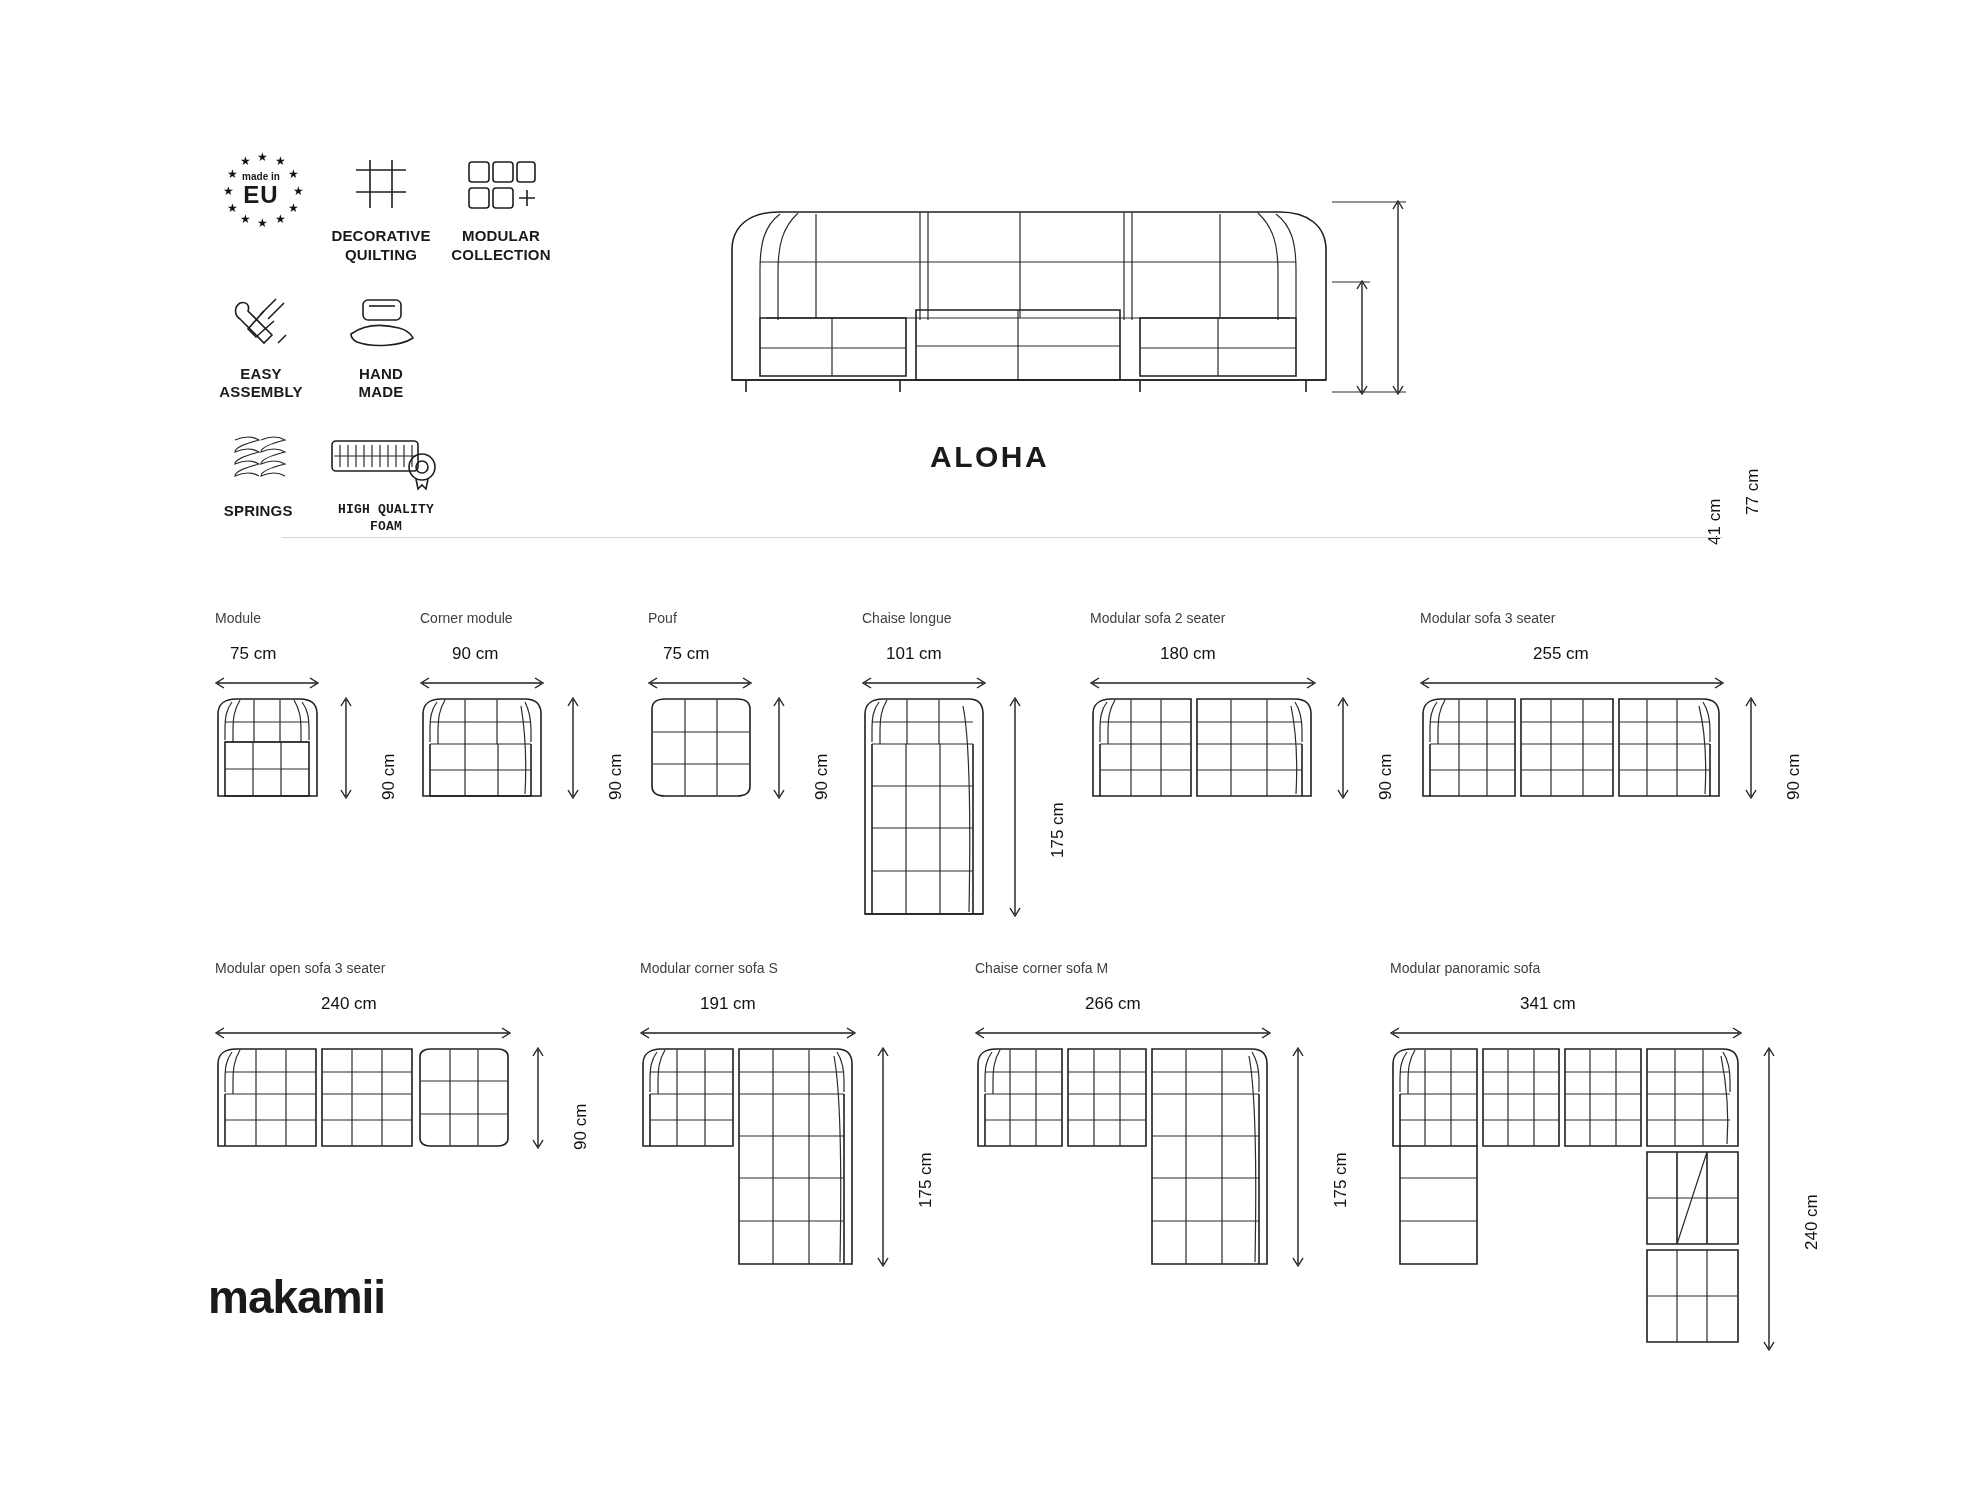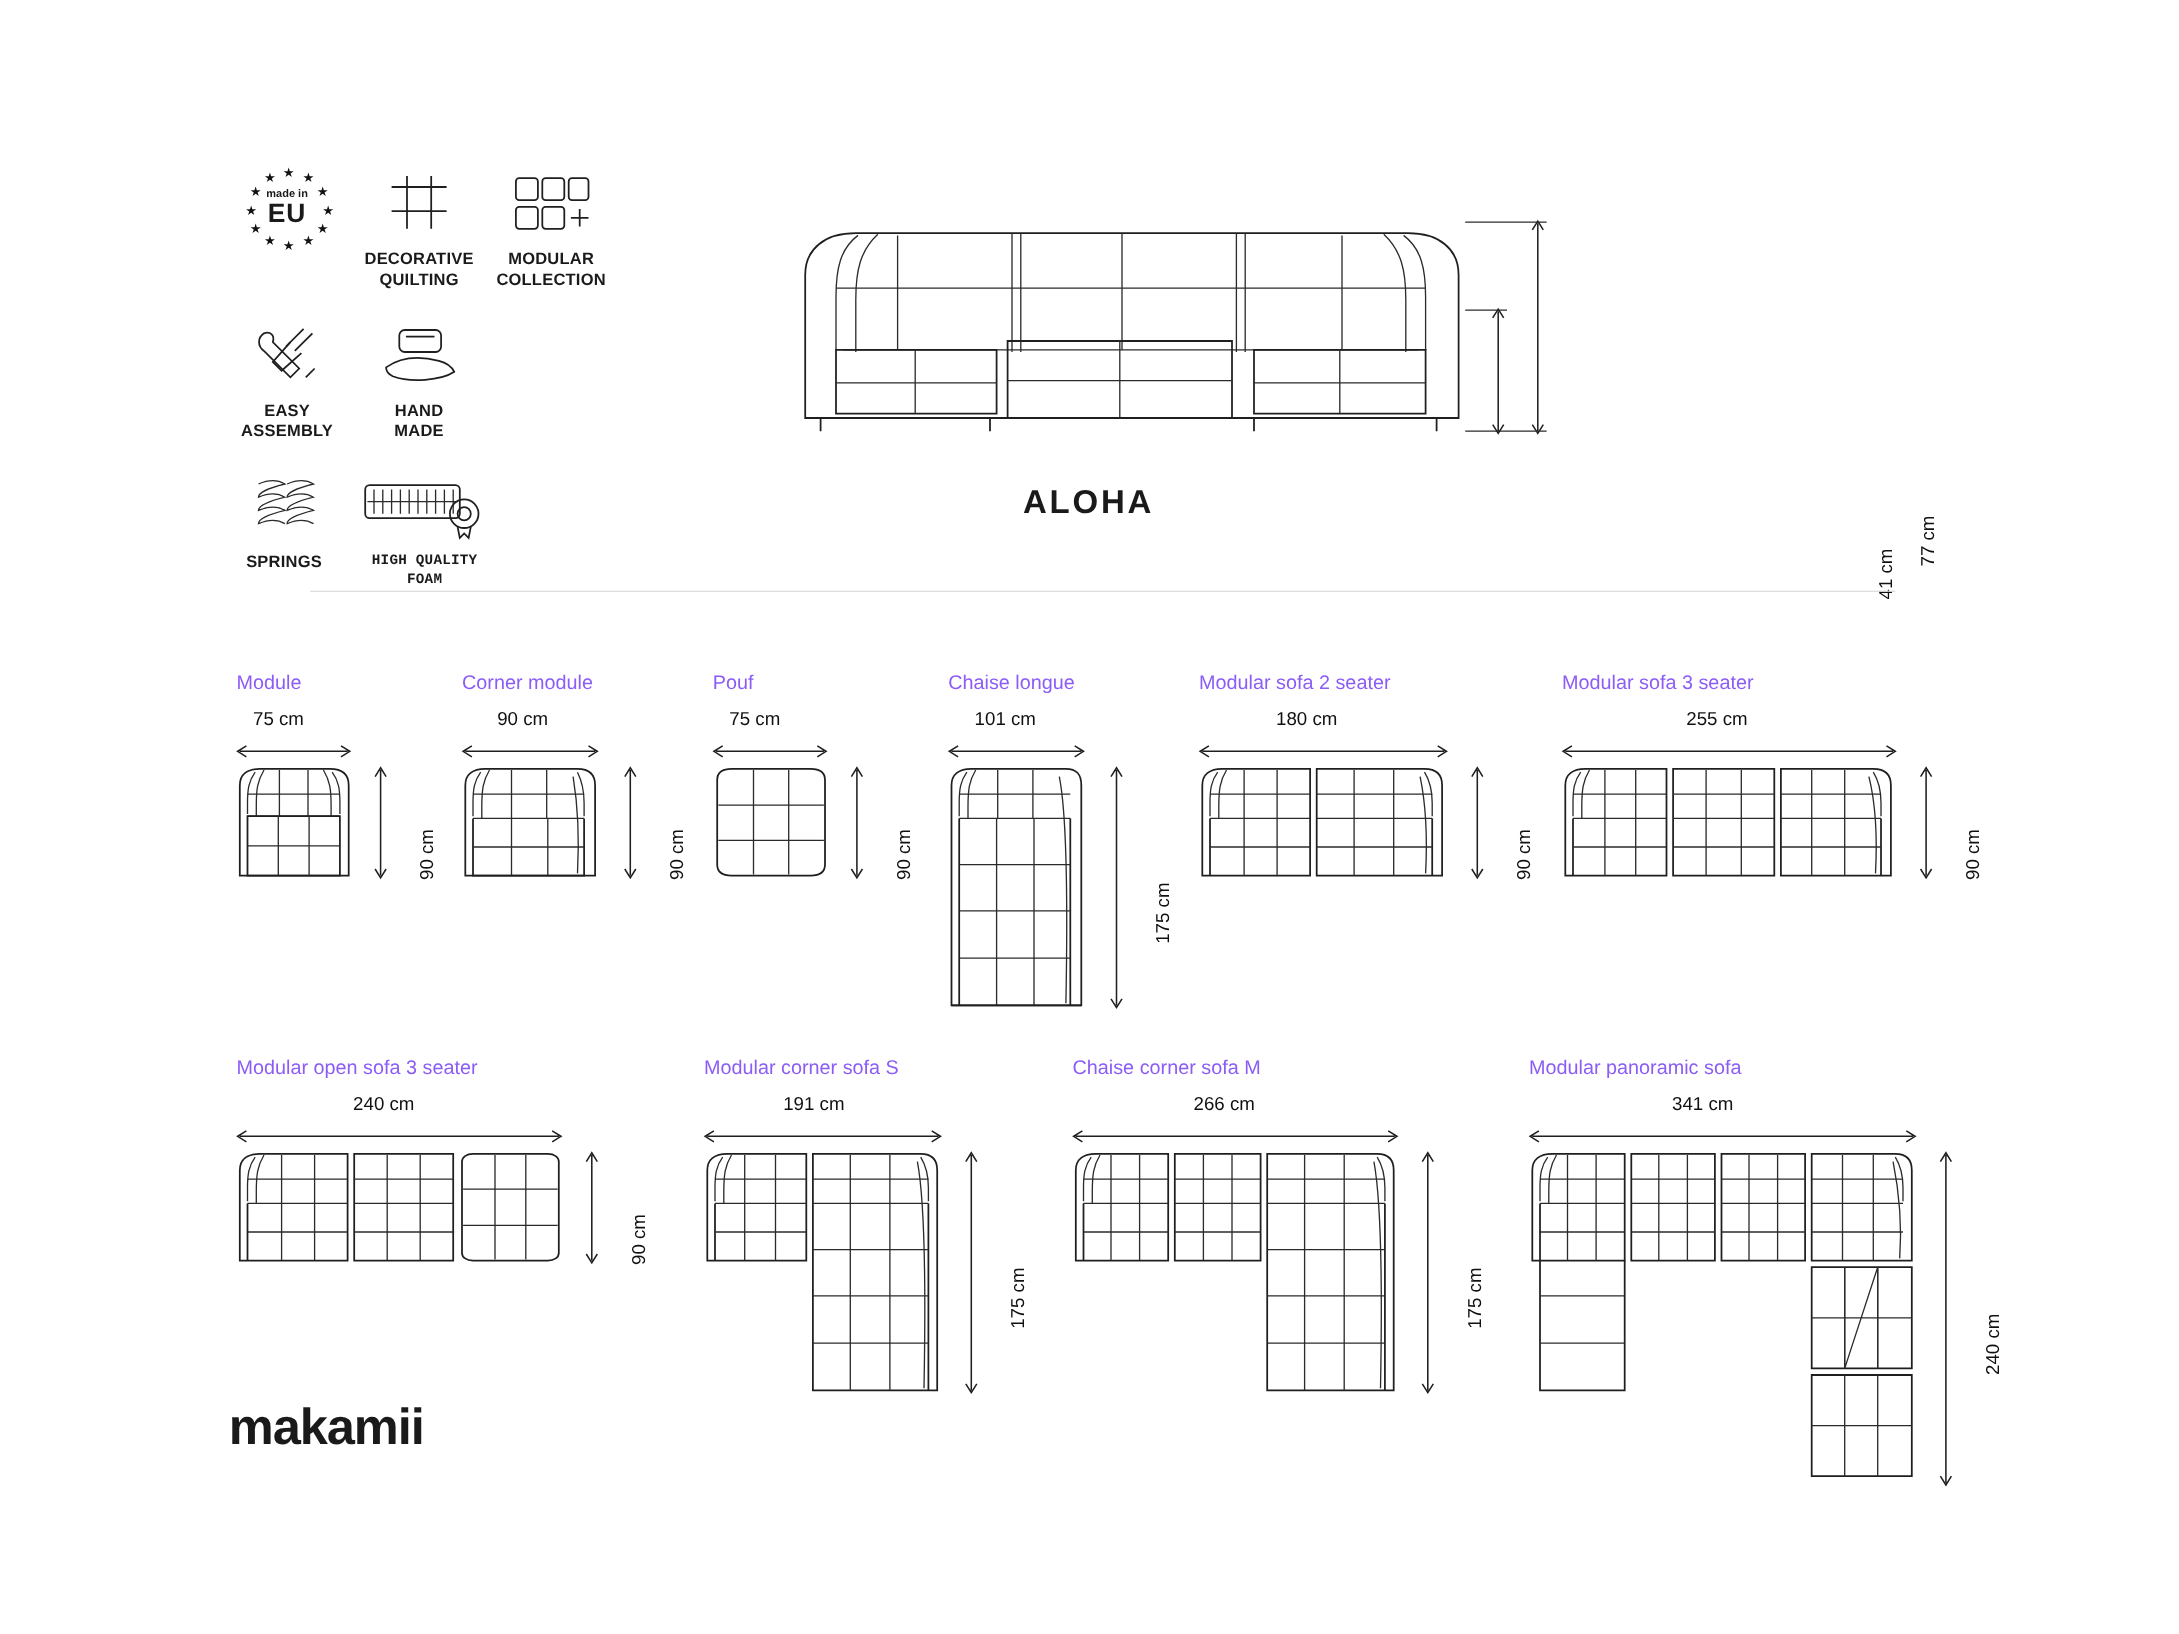--- a/index.html
+++ b/index.html
@@ -106,22 +106,22 @@
     width: 1441px;
     height: 1px;
     background: #d7d7d7;
   }
 
   
   .variant {
     position: absolute;
   }
   .variant-title {
-    font-size: 18px;
-    color: #8b5cf6;
+    font-size: 14px;
+    color: #404040;
     white-space: nowrap;
   }
   .dim-label {
     position: absolute;
     font-size: 17px;
     color: #111;
     white-space: nowrap;
   }
   .dim-label.vert {
     transform: rotate(-90deg);
@@ -465,21 +465,21 @@
       <path class="ln-thin" d="M234 4 L234 99 M262 4 L262 99 M205 35 L291 35 M205 68 L291 68"></path>
     </svg>
     <svg style="position:absolute; left:316px; top:86px;" width="14" height="106" viewBox="0 0 14 106">
       <path class="arrow" d="M7 4 L7 100 M2 10 L7 2 L12 10 M2 94 L7 102 L12 94"></path>
     </svg>
     <div class="dim-label vert" style="left:356px; top:190px;">90 cm</div>
   </div>
 
   <div class="variant" style="left:640px; top:960px;">
     <div class="variant-title">Modular corner sofa S</div>
-    <div class="dim-label" style="left:72px; top:34px;text-align:center;">191 cm</div>
+    <div class="dim-label" style="left:60px; top:34px;text-align:center;">191 cm</div>
     <svg style="position:absolute; left:0px; top:66px;" width="220" height="14" viewBox="0 0 220 14">
       <path class="arrow" d="M3 7 L213 7 M9 2 L1 7 L9 12 M207 2 L215 7 L207 12"></path>
     </svg>
     <svg style="position:absolute; left:1px; top:86px;" width="216" height="222" viewBox="0 0 216 222">
 
       <path class="ln" d="M2 100 L2 18 C2 8 9 3 20 3 L92 3 L92 100 Z"></path>
       <path class="ln-thin" d="M16 6 C10 14 9 22 9 34 L9 46 M24 4 C18 14 17 22 17 38 L17 48"></path>
       <path class="ln-thin" d="M9 48 L92 48 M9 26 L92 26"></path>
       <path class="ln-thin" d="M36 4 L36 48 M64 4 L64 48"></path>
       <path class="ln" d="M9 48 L9 100"></path>

